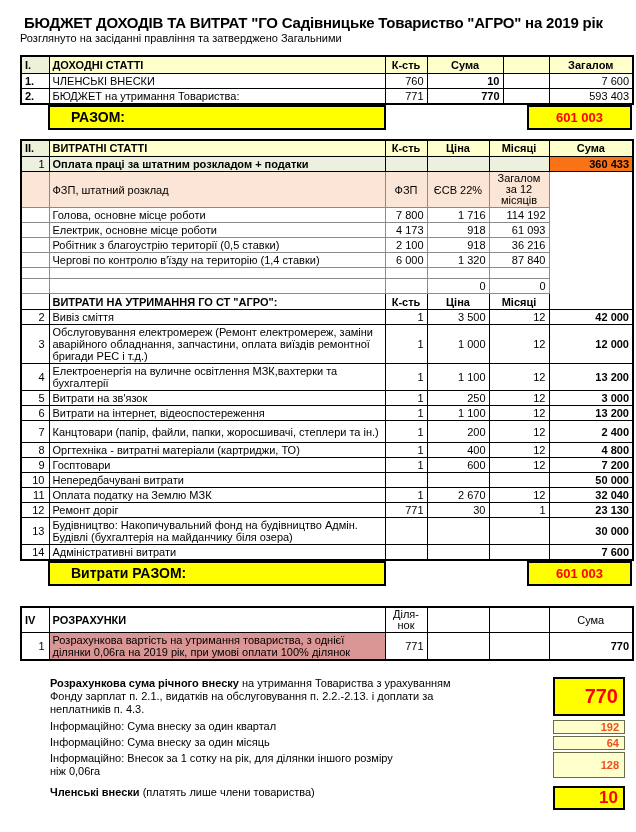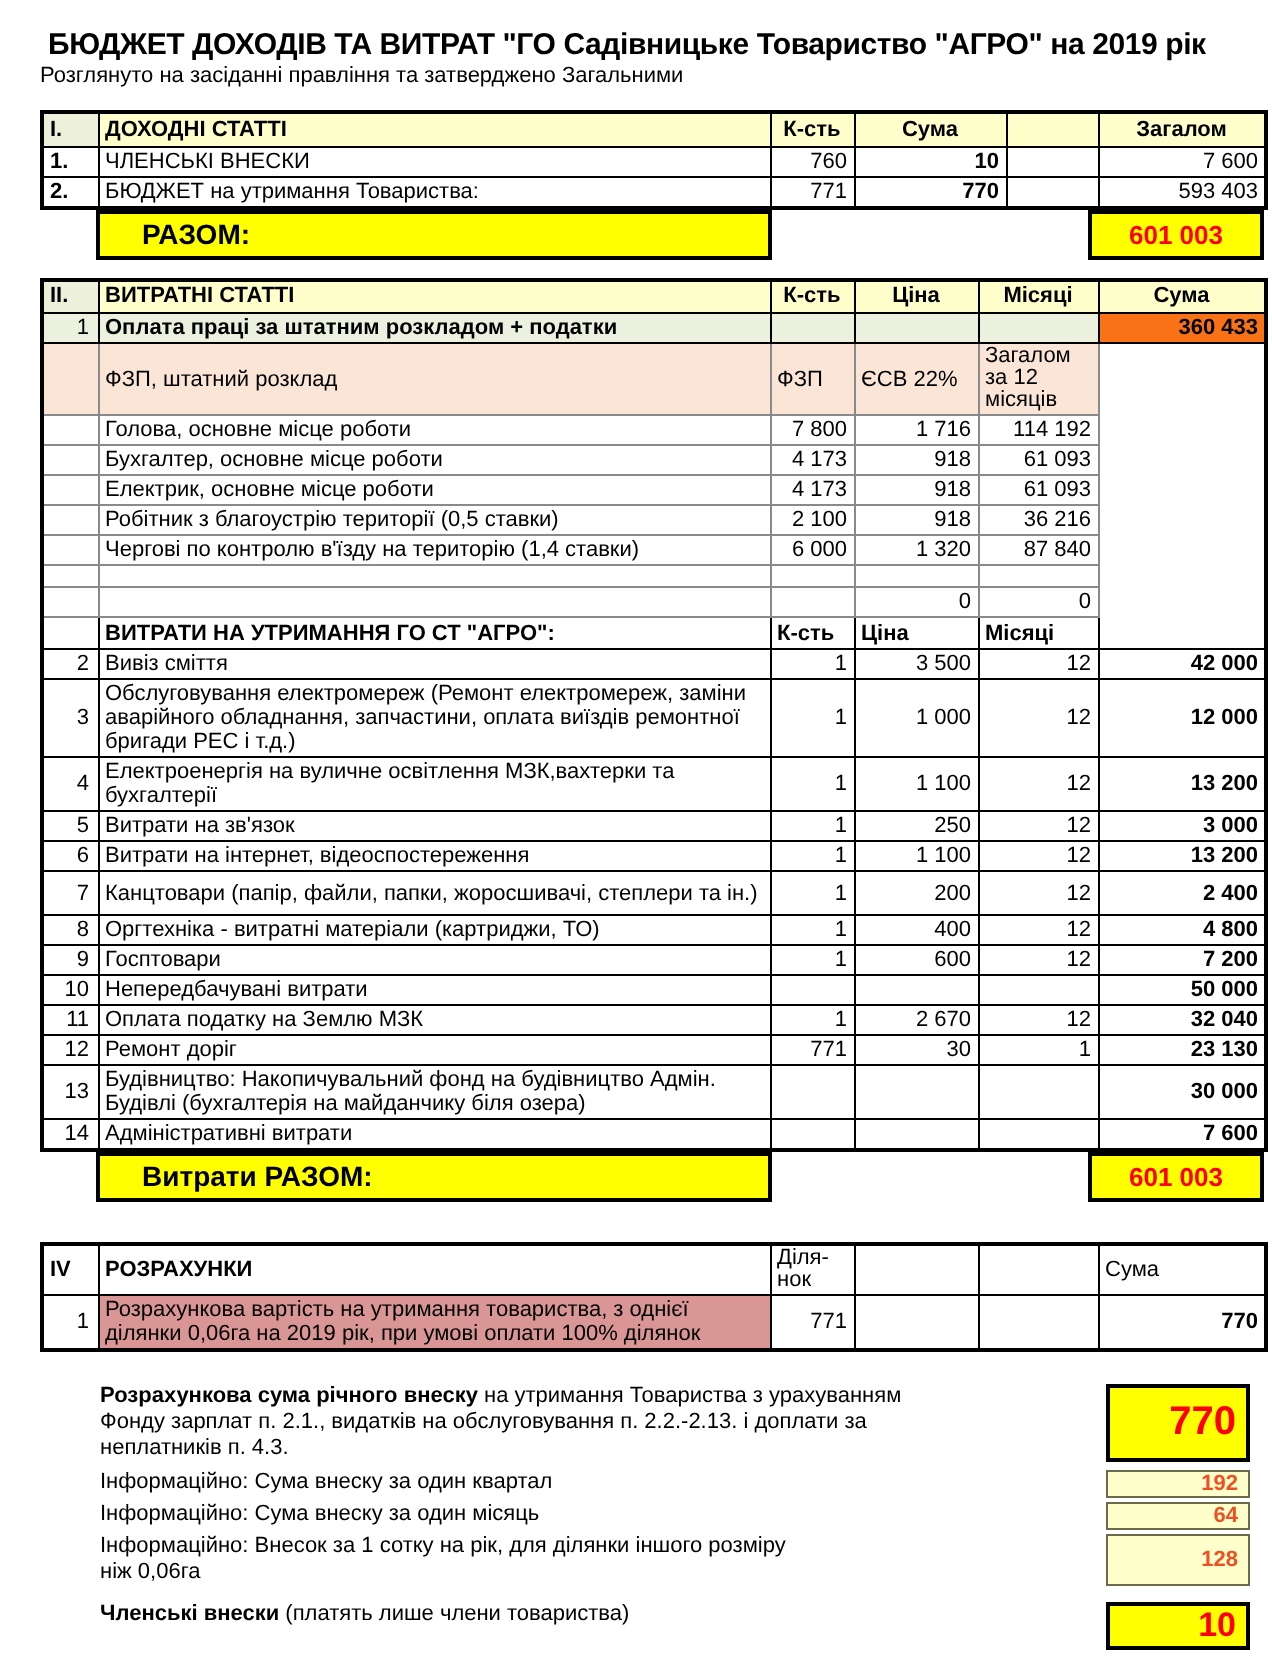--- a/index.html
+++ b/index.html
@@ -16,39 +16,39 @@
   td{border:1px solid #000;padding:1px 3px;line-height:12px;vertical-align:middle;overflow:hidden;}
   .t1{margin-top:10px;border:2px solid #000;}
   .t2{margin-top:9px;border:2px solid #000;}
   .t4{margin-top:20px;border:2px solid #000;}
   .hdr td{background:var(--light-yellow);font-weight:bold;height:17px;}
   .hdr .secno{background:var(--section-green);}
   .hdr .c{text-align:center;}
   .num{text-align:right;padding-right:4px;}
   .numl{text-align:left;font-weight:bold;}
   .r{text-align:right;}
-  .c{}
+  .c{text-align:center;}
   .b{font-weight:bold;}
   .nob{border:none;background:#fff;}
   .greenrow td{background:var(--green-row);}
   .peachrow td{background:var(--peach-row);}
   .peachrow td.nob,.greenrow td.sumkeep{background:var(--green-row);}
   .peachrow td.nob{background:#fff;}
   .sub td{border-color:#8a8a8a;}
   .sub td.nob{border:none;}
   .zrow td{border-color:#8a8a8a;height:13px;}
   .blank td{height:11px;border-color:#8a8a8a;}
   .subhdr td{font-weight:bold;height:16px;}
   .rose{background:var(--rose-row);}
   .razom-row{display:flex;width:612px;margin-left:20px;align-items:stretch;}
   .razom-spacer{width:28px;}
   .razom-label{width:338px;background:var(--accent-yellow);border:2px solid #000;
                font-weight:bold;font-size:14px;padding:2px 21px;line-height:17px;}
   .razom-gap{flex:1;}
-  .razom-value{width:88px;background:var(--accent-yellow);border:2px solid #000;color:var(--red);
+  .razom-value{width:105px;background:var(--accent-yellow);border:2px solid #000;color:var(--red);
                font-weight:bold;font-size:13px;text-align:center;display:flex;align-items:center;justify-content:center;}
   .bottom{margin:16px 11px 0 50px;}
   .brow{display:flex;justify-content:space-between;align-items:stretch;}
   .blabel{width:436px;line-height:13px;}
   .bbox{width:72px;background:var(--light-yellow);border:1px solid #6b6b4a;color:var(--orange);
         font-weight:bold;display:flex;align-items:center;justify-content:flex-end;padding:0 5px;}
   .bbox.big{background:var(--accent-yellow);border:2px solid #000;color:var(--red);
             font-size:20px;min-height:36px;}
   .bbox.big2{background:var(--accent-yellow);border:2px solid #000;color:var(--red);
             font-size:17px;min-height:24px;}
@@ -143,28 +143,20 @@
   <tr class="sub">
     <td></td>
     <td>Голова, основне місце роботи</td>
     <td class="r">7 800</td>
     <td class="r">1 716</td>
     <td class="r">114 192</td>
     <td class="nob"></td>
   </tr>
   <tr class="sub">
     <td></td>
-    <td>Бухгалтер, основне місце роботи</td>
-    <td class="r">4 173</td>
-    <td class="r">918</td>
-    <td class="r">61 093</td>
-    <td class="nob"></td>
-  </tr>
-  <tr class="sub">
-    <td></td>
     <td>Електрик, основне місце роботи</td>
     <td class="r">4 173</td>
     <td class="r">918</td>
     <td class="r">61 093</td>
     <td class="nob"></td>
   </tr>
   <tr class="sub">
     <td></td>
     <td>Робітник з благоустрію території (0,5 ставки)</td>
     <td class="r">2 100</td>

